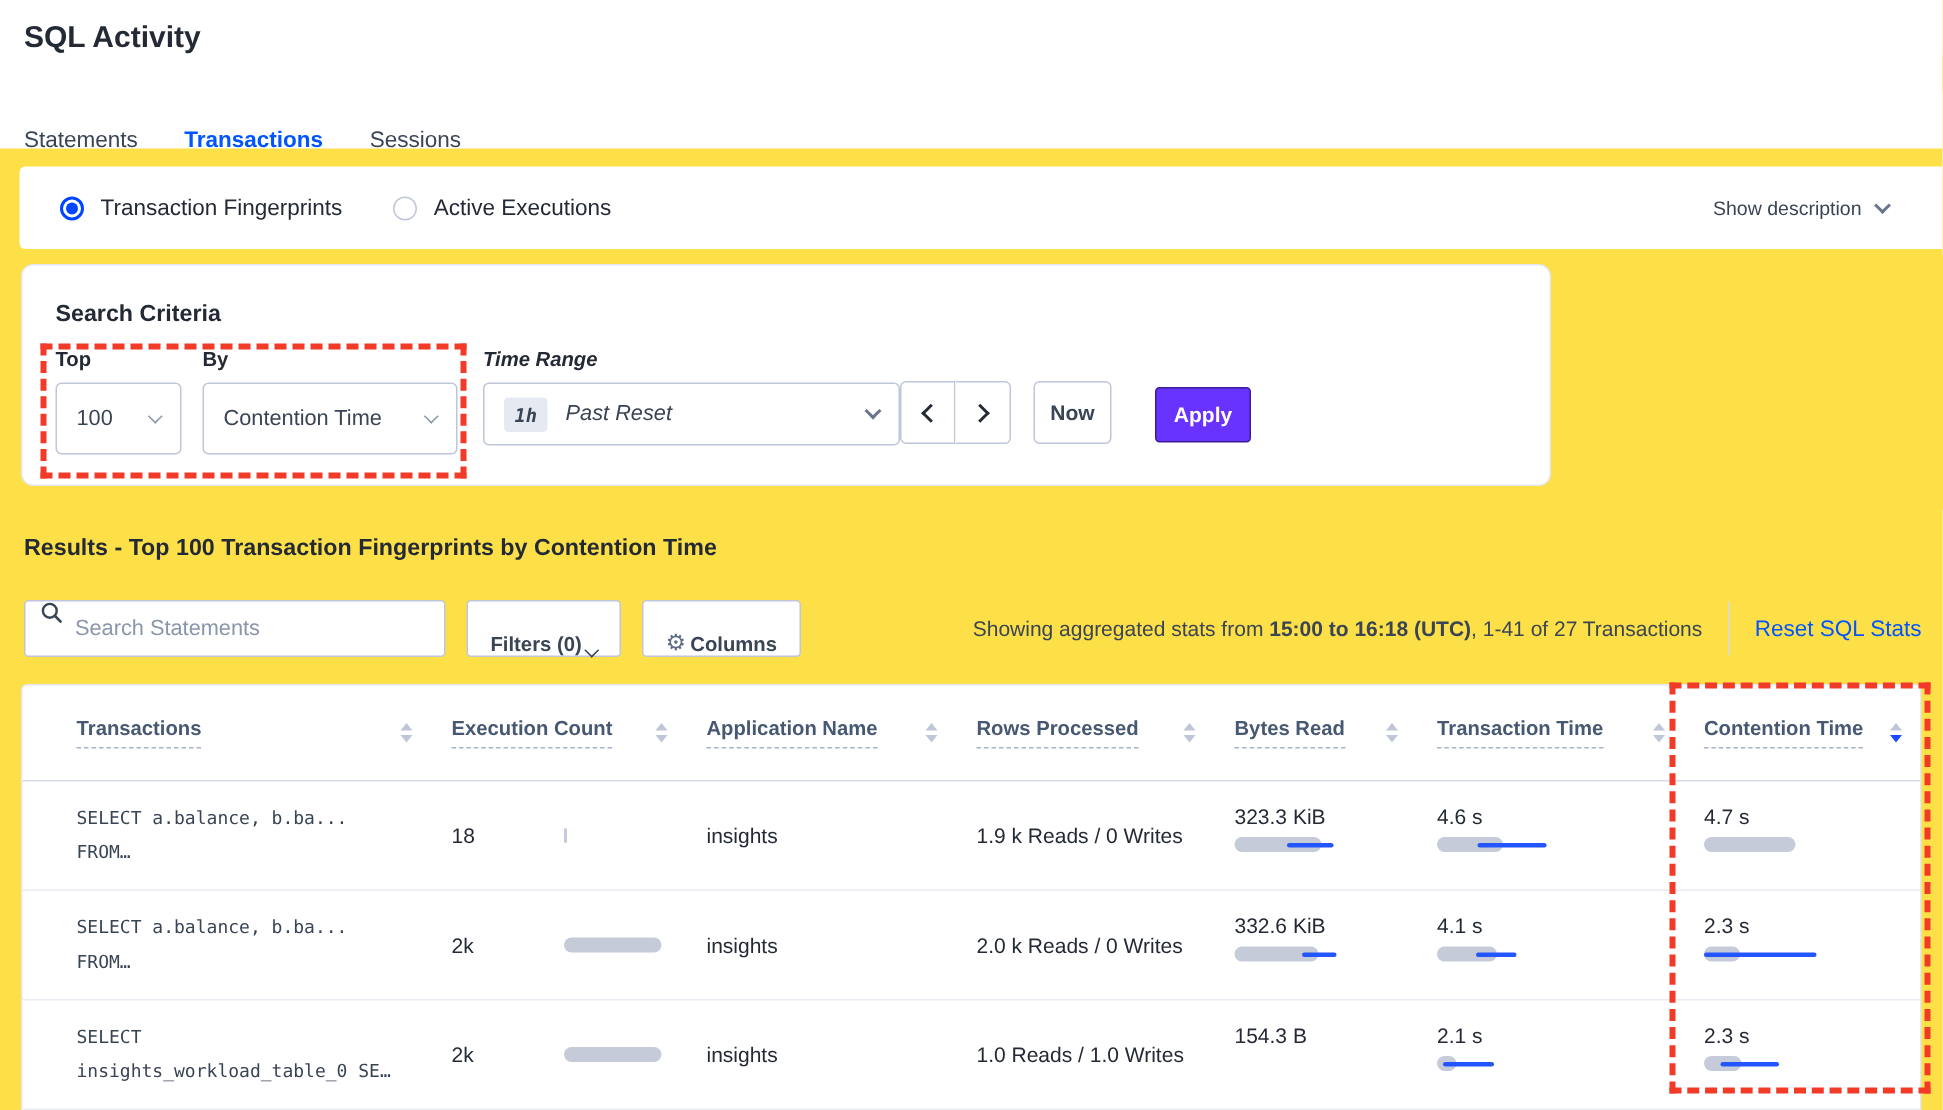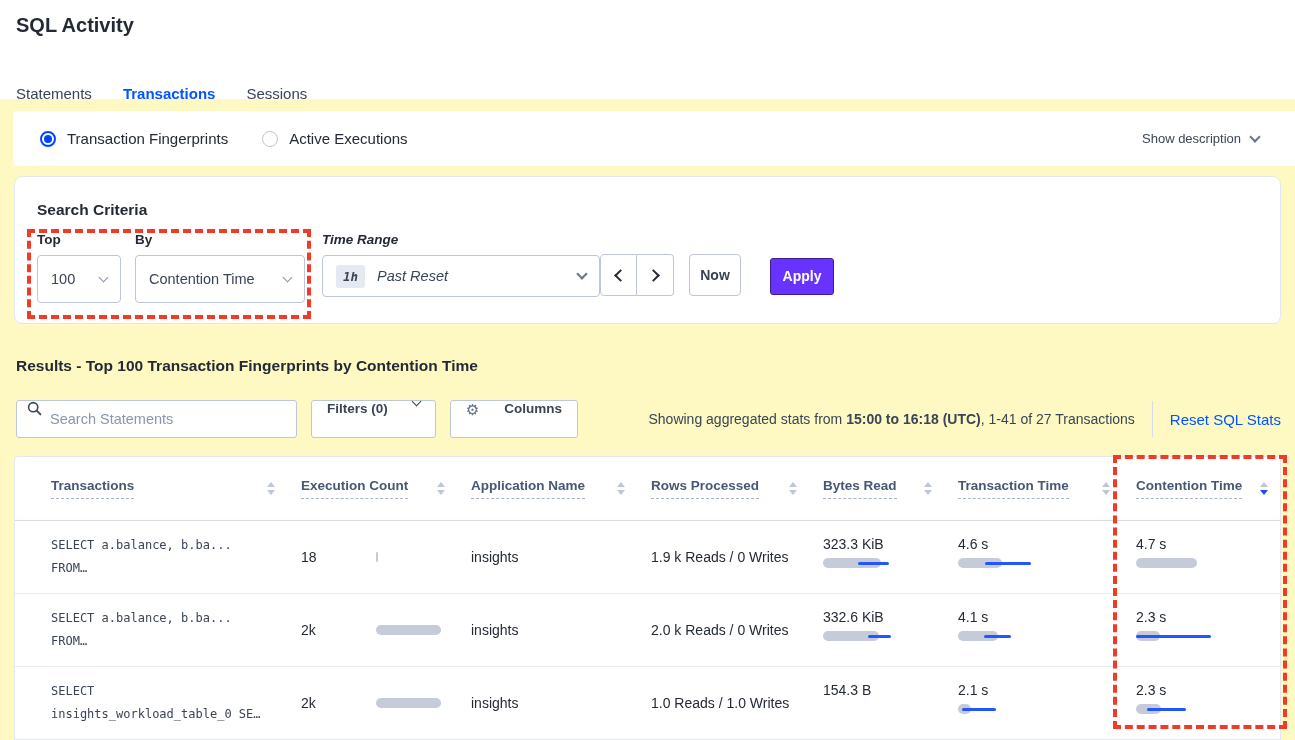--- a/index.html
+++ b/index.html
@@ -13,37 +13,37 @@
 
   
   .page-header { padding:14px 16px 0 16px; background:#fff; }
   .page-title { font-size:20px; font-weight:700; color:#242a35; }
   .tabs { display:flex; gap:31px; padding:0 16px; margin-top:24px; border-bottom:2px solid #e0e5ee; background:#fff; }
   .tab { font-size:15px; color:#394455; padding-bottom:13px; cursor:pointer; position:relative;margin-top:24px; }
   .tab.active { color:#0055ff; font-weight:600; }
   .tab.active::after { content:""; position:absolute; left:0; right:0; bottom:-2px; height:3px; background:#0055ff; border-radius:2px; }
 
   
-  .content { position:absolute; top:99px; left:0; right:0; bottom:0; background:#fef9c3; }
+  .content { position:absolute; top:99px; left:0; right:0; bottom:0; background:#fde047; }
 
   
   .radio-card { position:absolute; left:13px; top:12px; right:0; height:55px; background:#fff; border-radius:4px 0 0 4px; display:flex; align-items:center; padding:0 36px 0 27px; }
   .radio-item { display:flex; align-items:center; gap:11px; cursor:pointer; }
   .radio-item + .radio-item { margin-left:34px; }
   .radio-circle { width:16px; height:16px; border-radius:50%; border:1px solid #c0c6d9; background:#fff; position:relative; flex:none; }
   .radio-item.checked .radio-circle { border:2px solid #0045ff; }
   .radio-item.checked .radio-circle::after { content:""; position:absolute; inset:2px; border-radius:50%; background:#0045ff; }
   .radio-label { font-size:15px; color:#242a35; }
   .show-desc { margin-left:auto; display:flex; align-items:center; gap:10px; font-size:13px; color:#394455; cursor:pointer; }
 
   .chev { width:8px; height:8px; border-right:2px solid #69758c; border-bottom:2px solid #69758c; transform:rotate(45deg); margin-top:-4px; flex:none; }
   .chev.small { width:7px; height:7px; border-color:#8b96ab; border-width:1.5px; }
 
   
-  .search-card { position:absolute; left:14px; top:77px; width:1267px; height:148px; background:#fff; border:1px solid #e3e8f0; border-radius:8px; padding:24px 22px 0 22px; }
+  .search-card { position:absolute; left:14px; top:77px; width:1020px; height:148px; background:#fff; border:1px solid #e3e8f0; border-radius:8px; padding:24px 22px 0 22px; }
   .sc-heading { font-size:15.5px; font-weight:700; color:#242a35; }
   .sc-row { display:flex; margin-top:13px; align-items:flex-start; }
   .sc-group { display:flex; flex-direction:column; }
   .sc-label { font-size:13.5px; font-weight:700; color:#242a35; margin-bottom:8px; }
   .select { border:1px solid #c0c6d9; border-radius:4px; background:#fff; display:flex; align-items:center; justify-content:space-between; padding:0 13px; font-size:14.5px; color:#394455; cursor:pointer; }
   .select.tall { height:48px; }
   .g-top { width:84px; }
   .g-by { width:170px; margin-left:14px; }
   .g-time { margin-left:17px;font-style:italic; }
   .time-select { width:278px; height:42px; gap:12px; justify-content:flex-start; }
@@ -65,21 +65,21 @@
   .anno-topby { left:27px; top:130px; width:284px; height:90px; }
   .anno-contention { left:1113px; top:356px; width:174px; height:274px; }
 
   
   .results-heading { position:absolute; left:16px; top:258px; font-size:15.5px; font-weight:700; color:#242a35; }
 
   .controls-row { position:absolute; left:16px; top:301px; right:14px; height:38px; display:flex; align-items:center; }
   .search-box { width:281px; height:38px; border:1px solid #c0c6d9; border-radius:3px; background:#fff; display:flex; padding:0 10px; gap:8px; }
   .search-box input { border:none; outline:none; flex:1; font-family:"Liberation Sans",sans-serif; font-size:14.5px; color:#394455; background:transparent; }
   .search-box input::placeholder { color:#8b96ab; }
-  .ctl-btn { height:38px; margin-left:14px; background:#fff; border:1px solid #c0c6d9; border-radius:3px; display:flex; align-items:flex-start; gap:25px; padding:0 15px; font-size:13.5px; font-weight:700; color:#394455; cursor:pointer; }
+  .ctl-btn { height:38px; margin-left:14px; background:#fff; border:1px solid #c0c6d9; border-radius:3px; display:flex; align-items:flex-end; gap:3px; padding:0 15px; font-size:13.5px; font-weight:700; color:#394455; cursor:pointer; }
   .gear-glyph { font-size:15px; color:#5f6c84; font-weight:400; }
   .stats-text { margin-left:auto; font-size:14px; color:#394455; white-space:nowrap; }
   .stats-text b { font-weight:700; }
   .v-divider { width:1px; height:36px; background:#d6dbe7; margin:0 17px; flex:none; }
   .reset-link { font-size:15px; color:#0055ff; cursor:pointer; white-space:nowrap; margin-right:0; }
 
   
   .table-card { position:absolute; left:14px; top:357px; width:1267px; height:285px; background:#fff; border:1px solid #e3e8f0; border-radius:4px 4px 0 0; overflow:hidden; }
   .tgrid { display:grid; grid-template-columns:250px 170px 180px 172px 135px 178px 1fr; padding-left:36px; }
   .thead { height:64px; border-bottom:1px solid #d6dbe7; align-items:center; }

